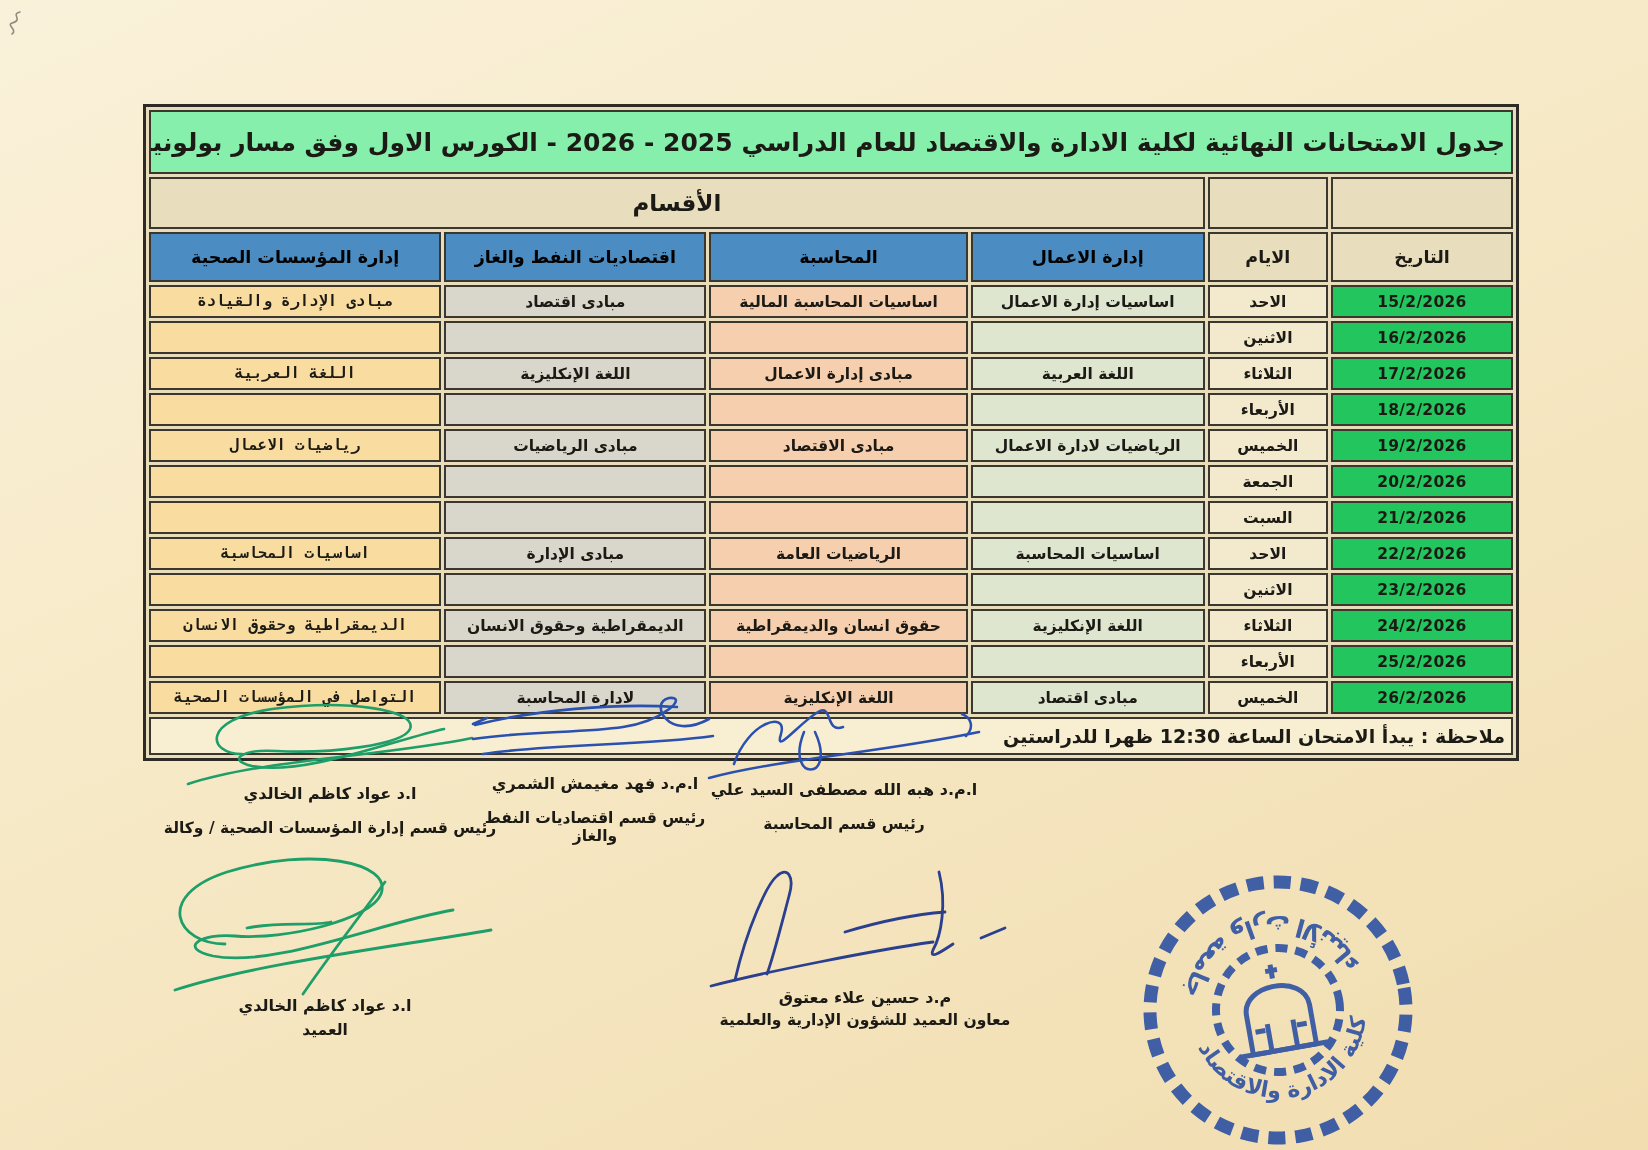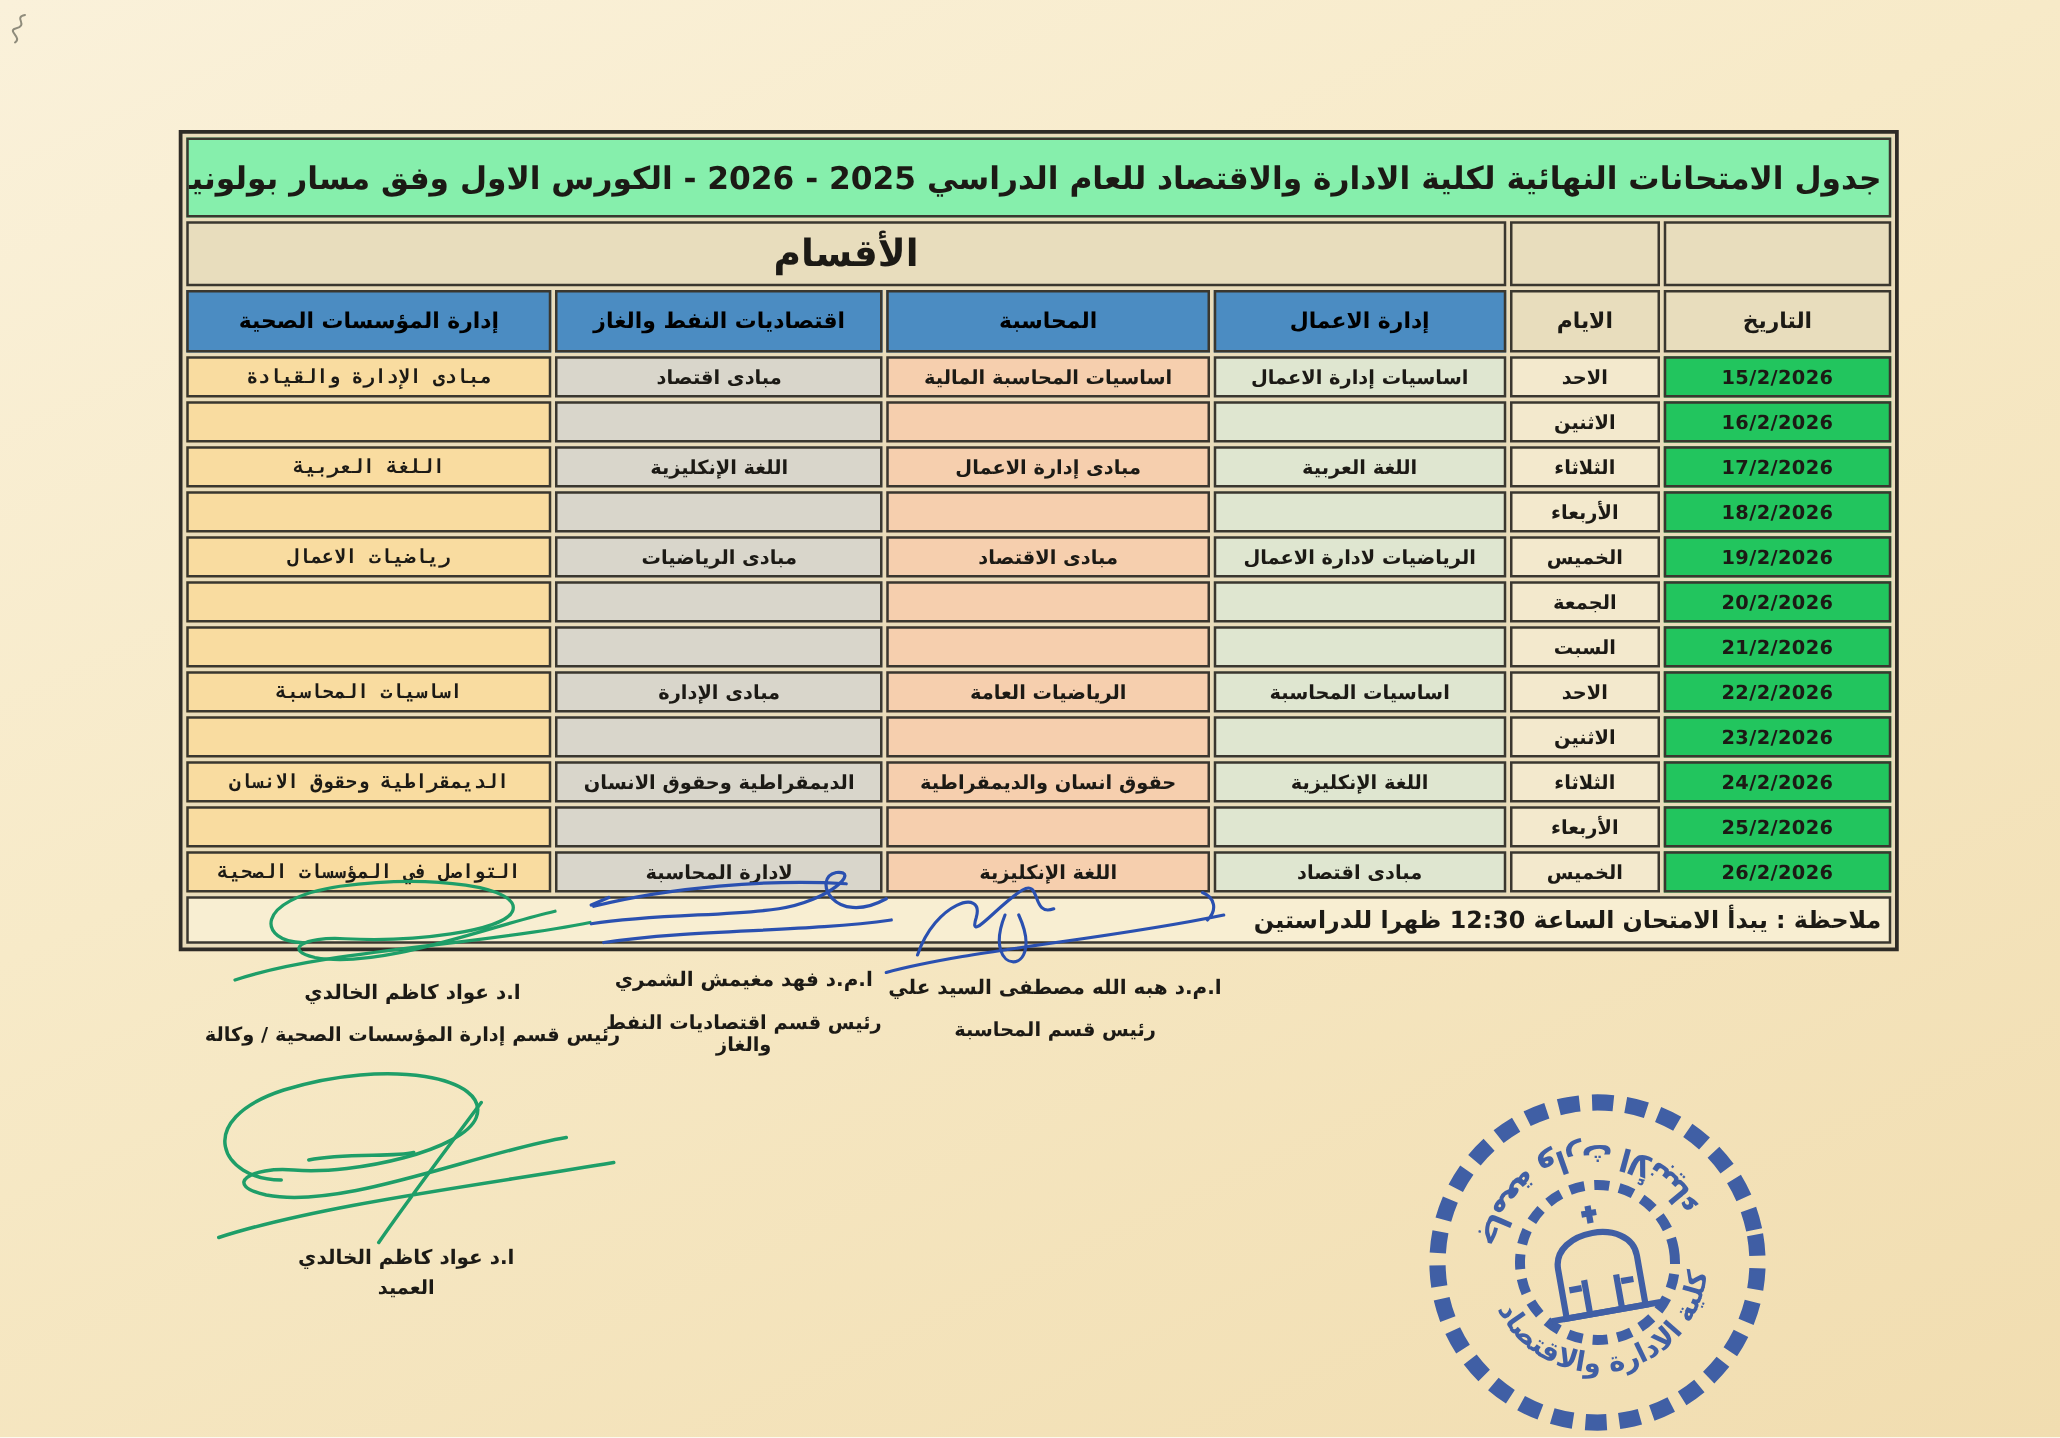--- a/index.html
+++ b/index.html
@@ -13,21 +13,21 @@
     position:absolute; left:143px; top:104px; width:1376px;
     direction:rtl; border-collapse:separate; border-spacing:3px;
     background:#e9dcba; border:3px solid #2e2b26; table-layout:fixed;
   }
   table.exam td, table.exam th{
     border:2px solid #3a372f; padding:1px 6px; text-align:center;
     vertical-align:middle; font-weight:bold; overflow:hidden; white-space:nowrap;
   }
   tr.title-row td{background:#86efac; height:58px; font-size:25px;}
   tr.aqsam-row td{background:#e8ddbd; height:46px;}
-  tr.aqsam-row td.aqsam{font-size:30px;margin-left:12px;}
+  tr.aqsam-row td.aqsam{font-size:23px;margin-left:12px;}
   tr.head-row th{height:44px; font-size:17.5px;}
   th.dept{background:#4b8cc2; color:#000000;}
   th.daysh, th.dateh{background:#e8ddbd; font-size:18px;}
   tr.data-row td{height:27px; font-size:15.5px;}
   td.date{background:#22c55e; letter-spacing:.3px;}
   td.day{background:#f3e9cd; font-size:13.5px;}
   td.bus{background:#dfe6d0;}
   td.acc{background:#f6cfae;}
   td.oil{background:#d9d6cb;}
   td.hea{background:#f9dca0;font-family:Liberation Mono, monospace;}
@@ -225,20 +225,33 @@
       <g fill="none" stroke="#1e9e68" stroke-width="2.8" stroke-linecap="round">
         <path d="M90,92 C42,92 18,44 92,20 C176,-6 258,10 246,42 C236,68 150,88 100,84 C66,81 42,96 78,104 C140,116 246,70 318,58"></path>
         <path d="M112,76 C140,70 180,74 196,70"></path>
         <path d="M40,138 C120,112 250,96 356,78 M250,30 C220,70 190,110 168,142"></path>
       </g>
     </svg>
     <div class="name" dir="rtl">ا.د عواد كاظم الخالدي</div>
     <div class="role" dir="rtl" style="margin-top:6px;">العميد</div>
   </div>
 
+  <div class="sig-block" style="top:862px; left:690px; width:350px;">
+    <svg class="sig-svg" width="340" height="132" viewBox="0 0 340 132">
+      <g fill="none" stroke="#2b3f8f" stroke-width="2.8" stroke-linecap="round">
+        <path d="M40,118 C52,66 72,22 82,14 C92,4 100,14 94,34 C84,72 78,96 72,112"></path>
+        <path d="M16,124 C70,110 180,88 238,80"></path>
+        <path d="M150,70 C190,58 224,52 250,50"></path>
+        <path d="M244,10 C252,42 246,74 238,88 C234,98 246,90 258,82"></path>
+        <path d="M286,76 L310,66"></path>
+      </g>
+    </svg>
+    <div class="name" dir="rtl">م.د حسين علاء معتوق</div>
+    <div class="role" dir="rtl" style="margin-top:4px;">معاون العميد للشؤون الإدارية والعلمية</div>
+  </div>
 
   <svg class="stamp" viewBox="0 0 300 284">
     <defs>
       <path id="arcTop" d="M 244,142 A 94,94 0 0 0 56,142"></path>
       <path id="arcBottom" d="M 62,142 A 88,88 0 0 0 238,142"></path>
     </defs>
     <g>
       <circle cx="150" cy="142" r="128" fill="none" stroke="#2d51a3" stroke-width="13" stroke-dasharray="17 10"></circle>
       <circle cx="150" cy="142" r="62" fill="none" stroke="#2d51a3" stroke-width="8" stroke-dasharray="12 8"></circle>
     </g>

